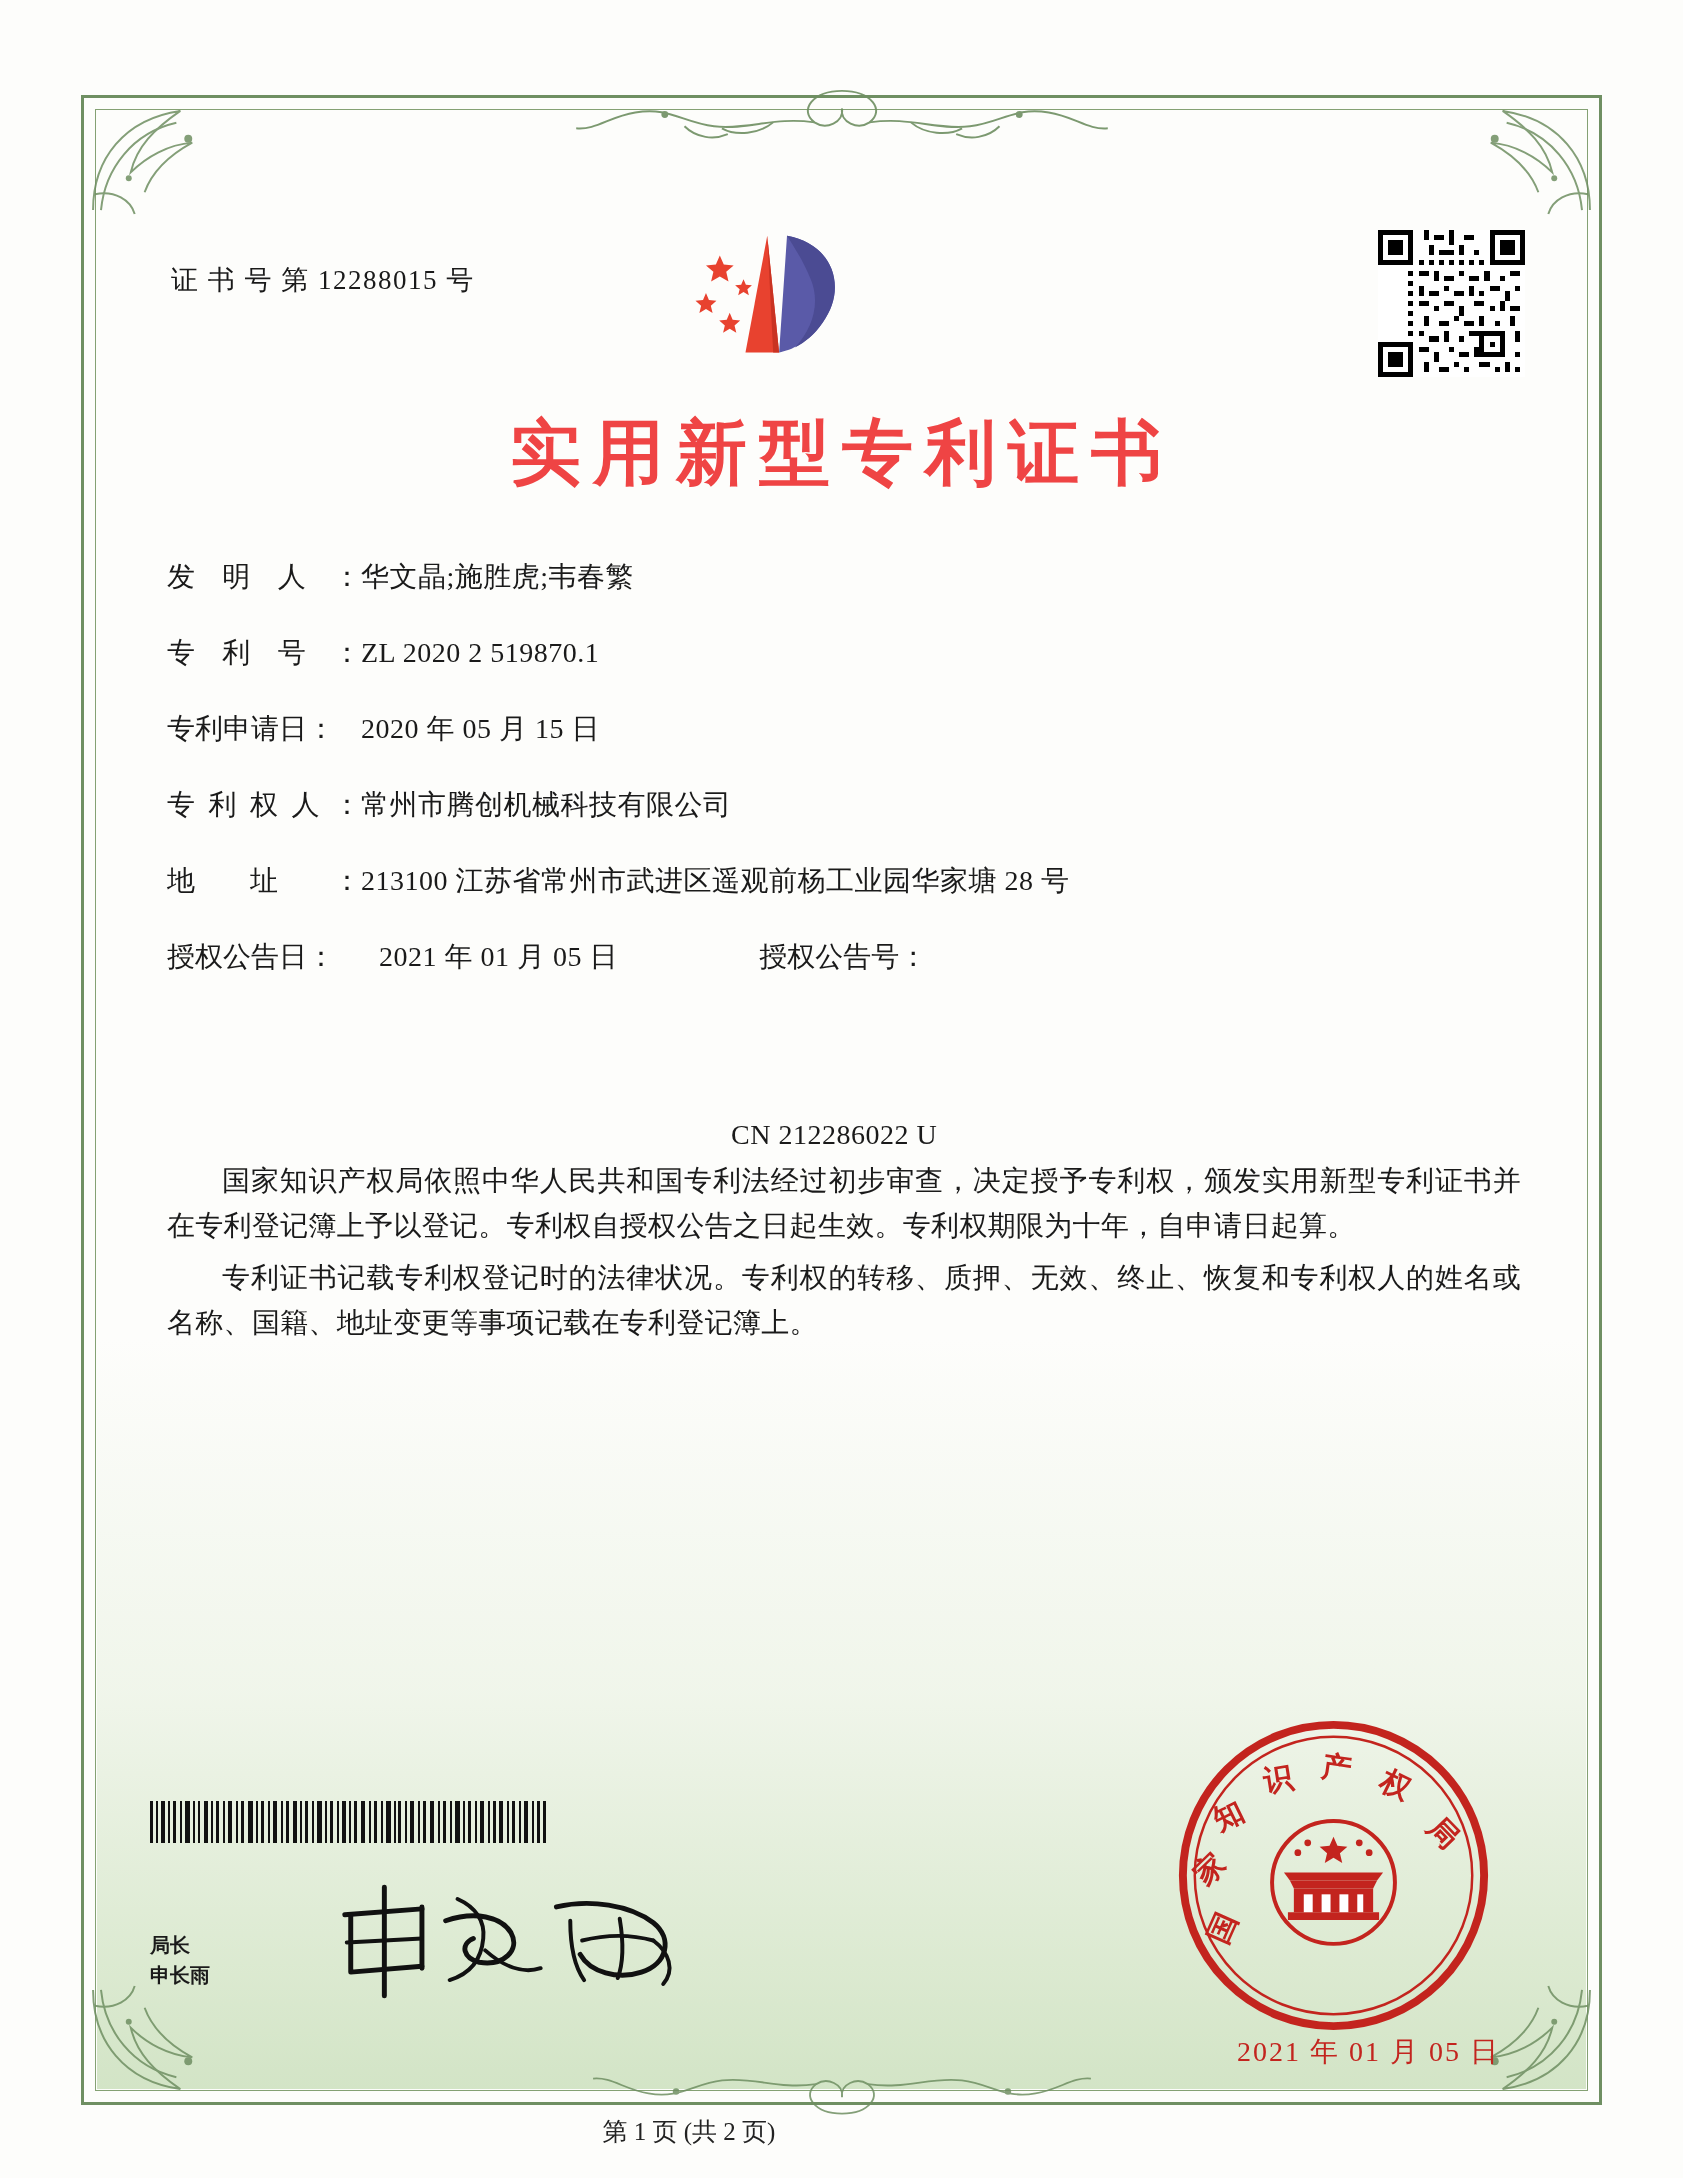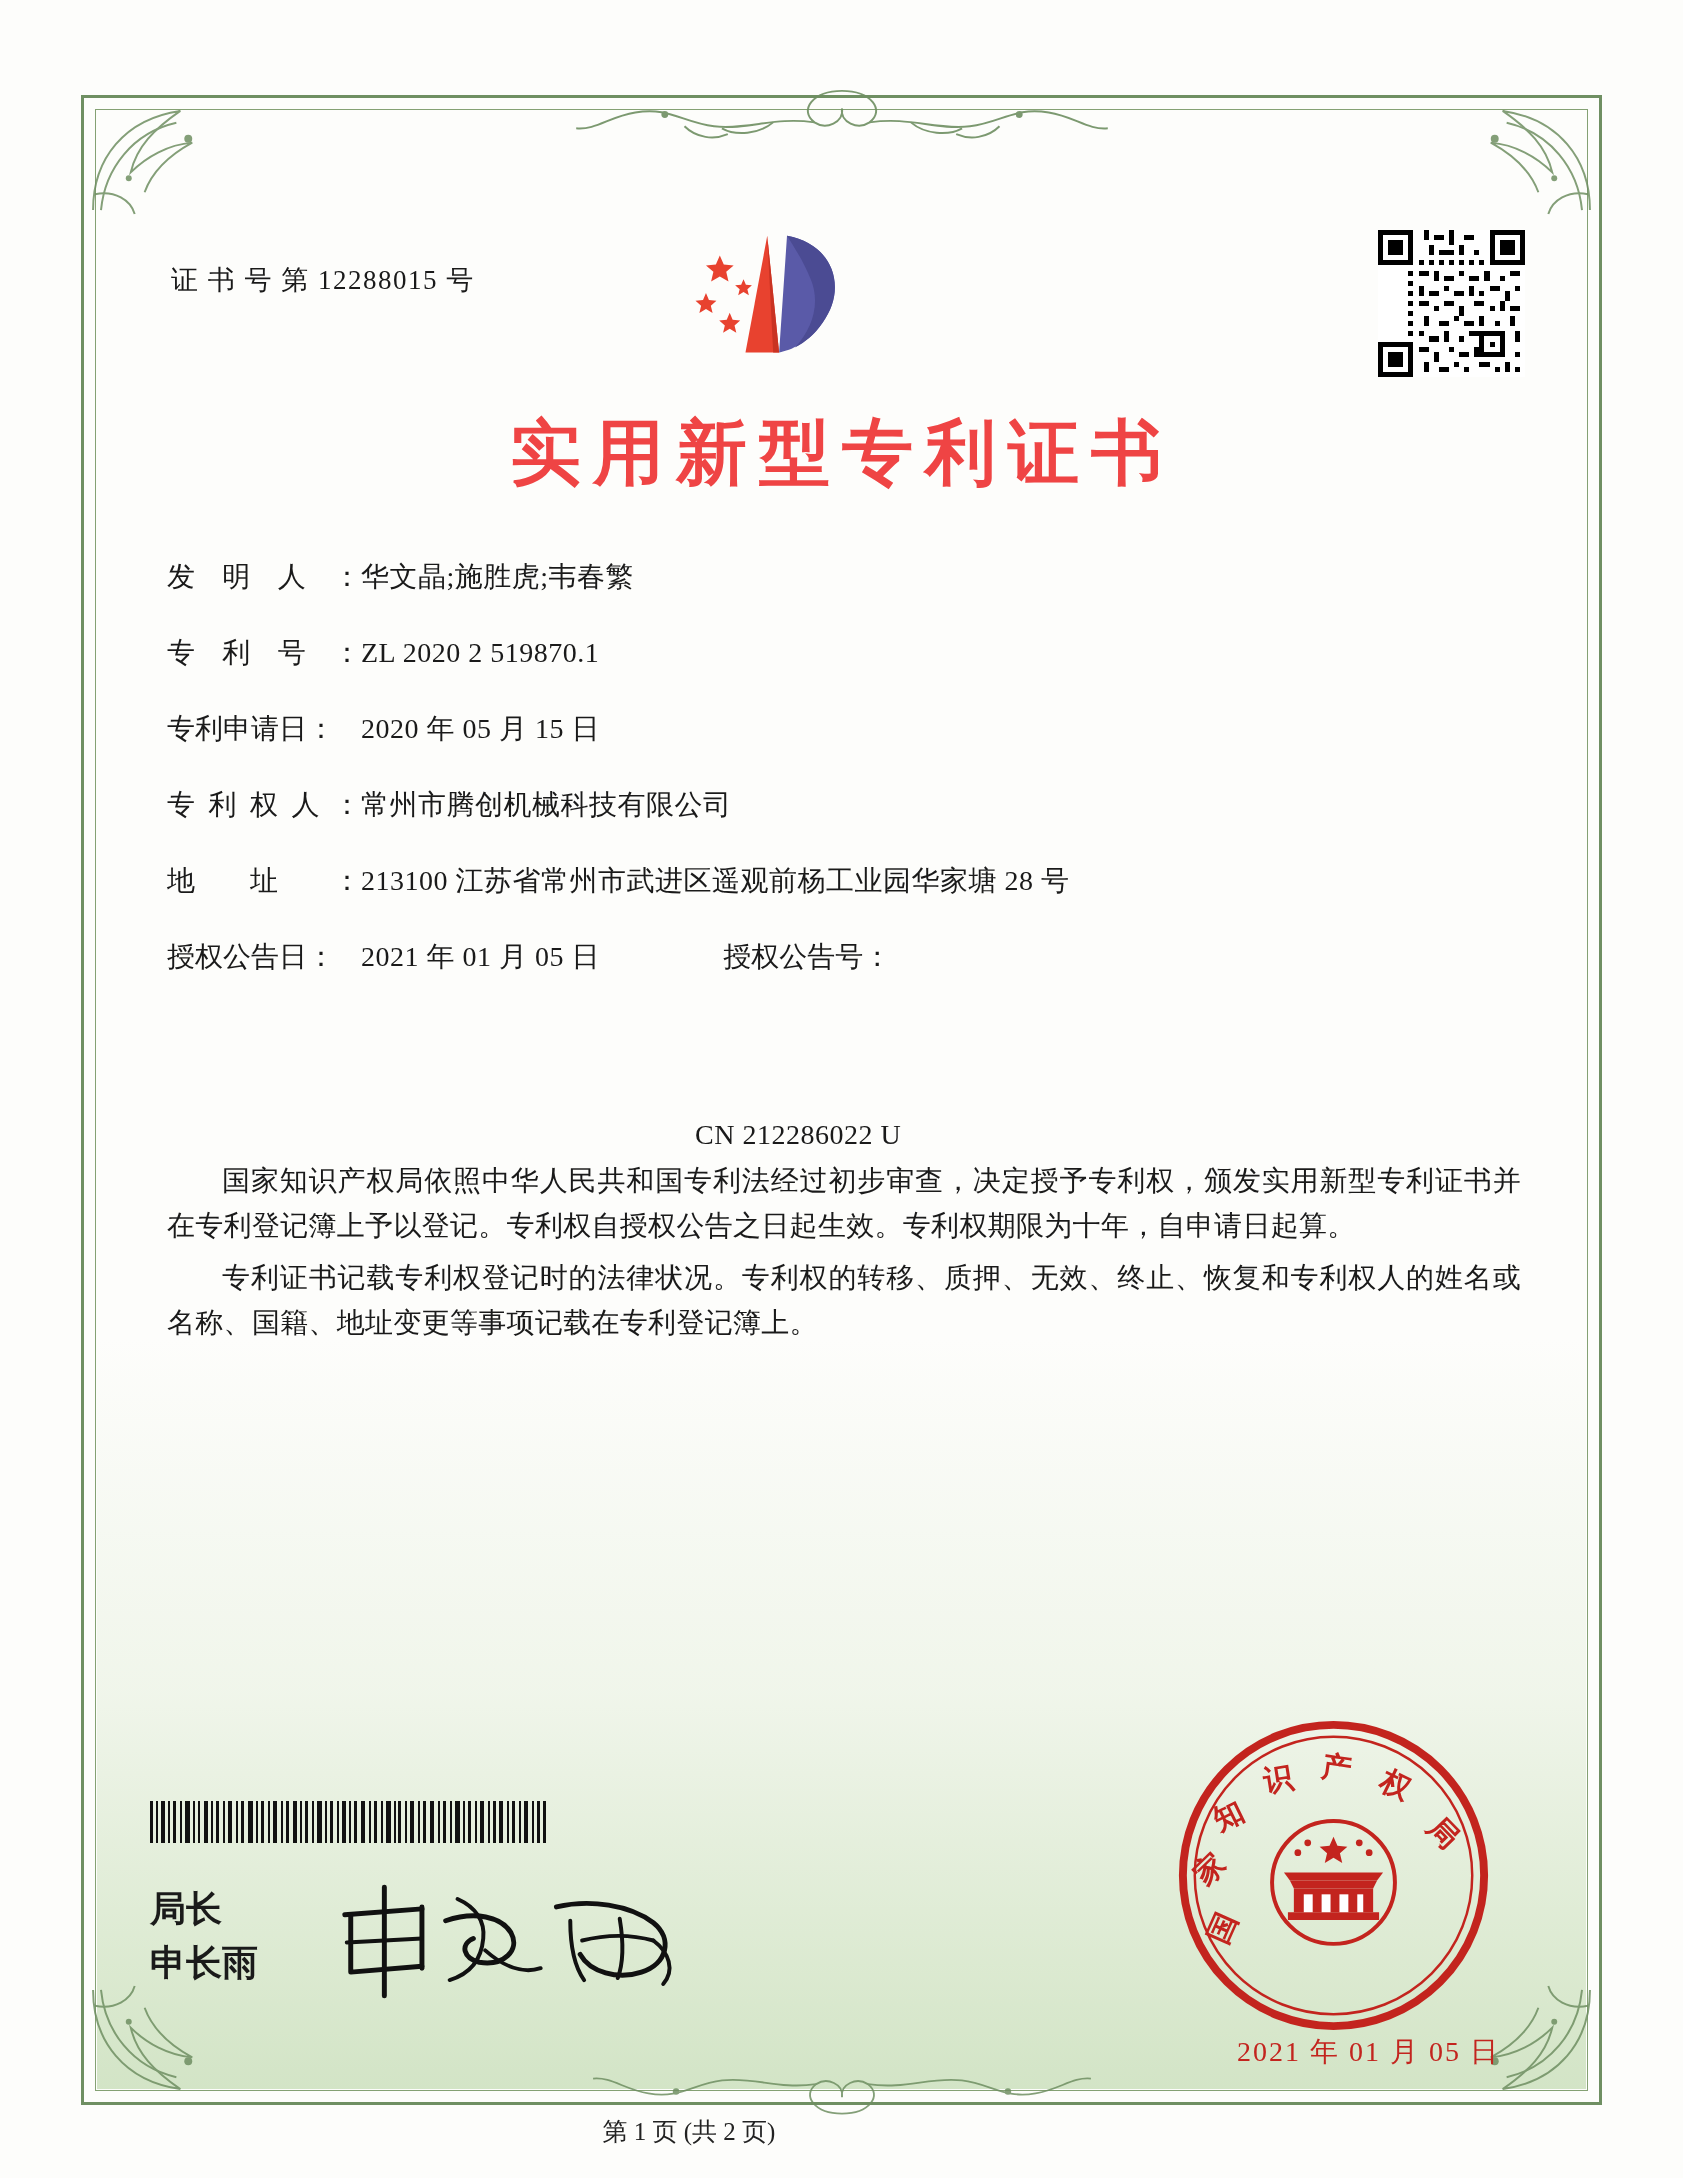--- a/index.html
+++ b/index.html
@@ -165,21 +165,21 @@
     white-space: nowrap;
     letter-spacing: 0px;
   }
   .field-label.spread {
     display: flex;
     justify-content: space-between;
   }
   .field-label.spread > span { display: inline-block; }
   .field-value { letter-spacing: 0.5px; }
 
-  .field-row.dual { margin-bottom: 38px; }
+  .field-row.dual { margin-bottom: 38px; gap: 18px; }
   .dual-second {
     margin-left: 95px;
     display: flex;
     align-items: flex-end;
     flex-direction: column;
   }
   .dual-second .field-label2 {
     width: 178px;
     flex: 0 0 178px;
     white-space: nowrap;
@@ -208,21 +208,21 @@
     width: 396px;
     height: 42px;
   }
   .barcode svg { width: 100%; height: 100%; display: block; }
 
   
   .director {
     position: absolute;
     left: 150px;
     bottom: 188px;
-    font-size: 36px;
+    font-size: 20px;
     line-height: 1.5;
     font-weight: 600;
   }
   .signature {
     position: absolute;
     left: 327px;
     bottom: 178px;
     width: 356px;
     height: 119px;
     color: #111;

